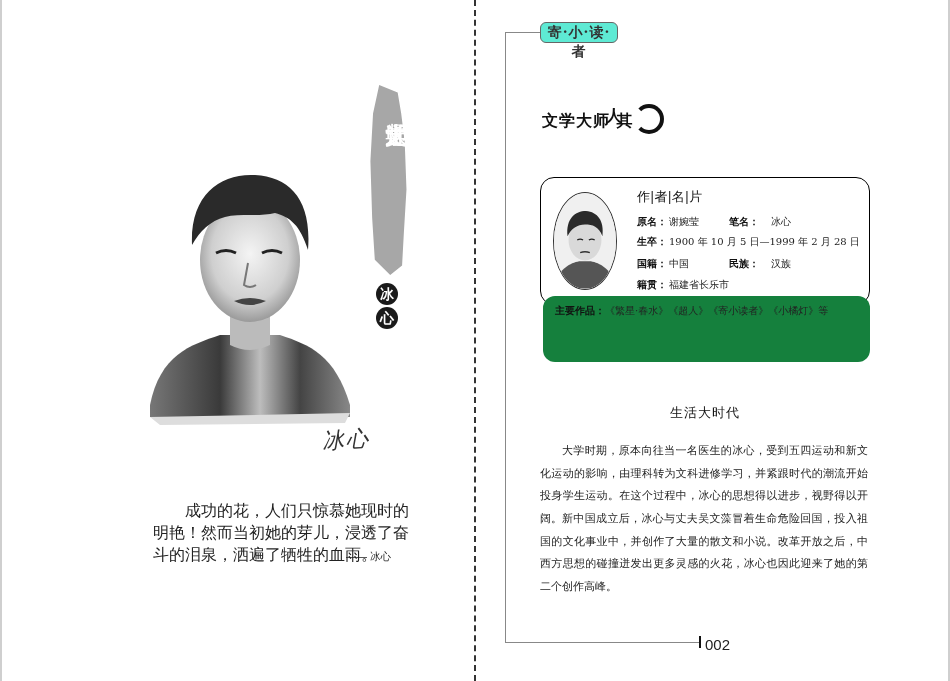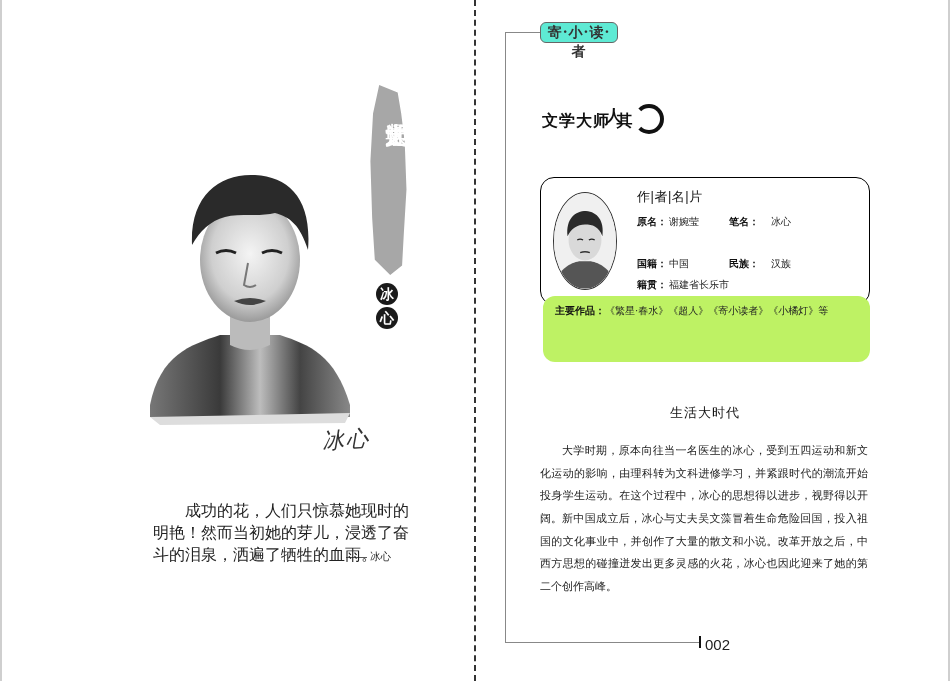--- a/index.html
+++ b/index.html
@@ -38,21 +38,21 @@
     .card { position: absolute; left: 540px; top: 165px; width: 330px; height: 128px; border: 1px solid #000000; border-radius: 14px; background: #fff; margin-top: 12px; }
     .card-photo { position: absolute; left: 12px; top: 14px; width: 64px; height: 98px; border: 1.5px solid #333; border-radius: 50%; overflow: hidden; background: #f3f3f3; }
     .card-photo svg { width: 100%; height: 100%; }
     .card-title { position: absolute; left: 96px; top: 10px; font-size: 13px; color: #111; font-family: "DejaVu Serif", serif; }
     .card-row { position: absolute; left: 96px; font-size: 10px; color: #222; white-space: nowrap; }
     .card-row .k { font-weight: bold; font-family: "DejaVu Sans", sans-serif; color: #111; }
     .card-row .v { margin-left: 2px; }
     .card-row .k2 { font-weight: bold; font-family: "DejaVu Sans", sans-serif; color: #111; position: absolute; left: 92px; }
     .card-row .v2 { position: absolute; left: 134px; }
 
-    .gray-box { position: absolute; left: 543px; top: 296px; width: 327px; height: 66px; background: #bef264; border-radius: 12px; padding: 5px 12px; font-size: 10px; line-height: 20px; color: #222; }
+    .gray-box { position: absolute; left: 543px; top: 296px; width: 327px; height: 66px; background: #15803d; border-radius: 12px; padding: 5px 12px; font-size: 10px; line-height: 20px; color: #222; }
     .gray-box .k { font-weight: bold; font-family: "DejaVu Sans", sans-serif; color: #111; }
 
     .sub-title { position: absolute; left: 670px; top: 404px; font-size: 13px; color: #111; letter-spacing: 1px; }
     .para { position: absolute; left: 540px; width: 328px; font-size: 11px; line-height: 22.5px; color: #222; text-indent: 2em; text-align: justify; font-family: "DejaVu Serif", serif; }
   </style>
 </head>
 <body>
 
 <div class="edge-left"></div>
 <div class="edge-right"></div>
@@ -121,20 +121,23 @@
         <path d="M24,48 Q27,46 30,48 M36,48 Q39,46 42,48" stroke="#222" stroke-width="1.3" fill="none"></path>
         <path d="M27,61 Q32,59 37,61" stroke="#333" stroke-width="1.5" fill="none"></path>
       </svg>
     </div>
     <div class="card-title">作|者|名|片</div>
 
     <div class="card-row" style="top:37px">
       <span class="k">原名：</span><span class="v">谢婉莹</span>
       <span class="k2">笔名：</span><span class="v2">冰心</span>
     </div>
+    <div class="card-row" style="top:57px">
+      <span class="k">生卒：</span><span class="v">1900 年 10 月 5 日—1999 年 2 月 28 日</span>
+    </div>
     <div class="card-row" style="top:79px">
       <span class="k">国籍：</span><span class="v">中国</span>
       <span class="k2">民族：</span><span class="v2">汉族</span>
     </div>
     <div class="card-row" style="top:100px">
       <span class="k">籍贯：</span><span class="v">福建省长乐市</span>
     </div>
   </div>
 
   <div class="gray-box">

